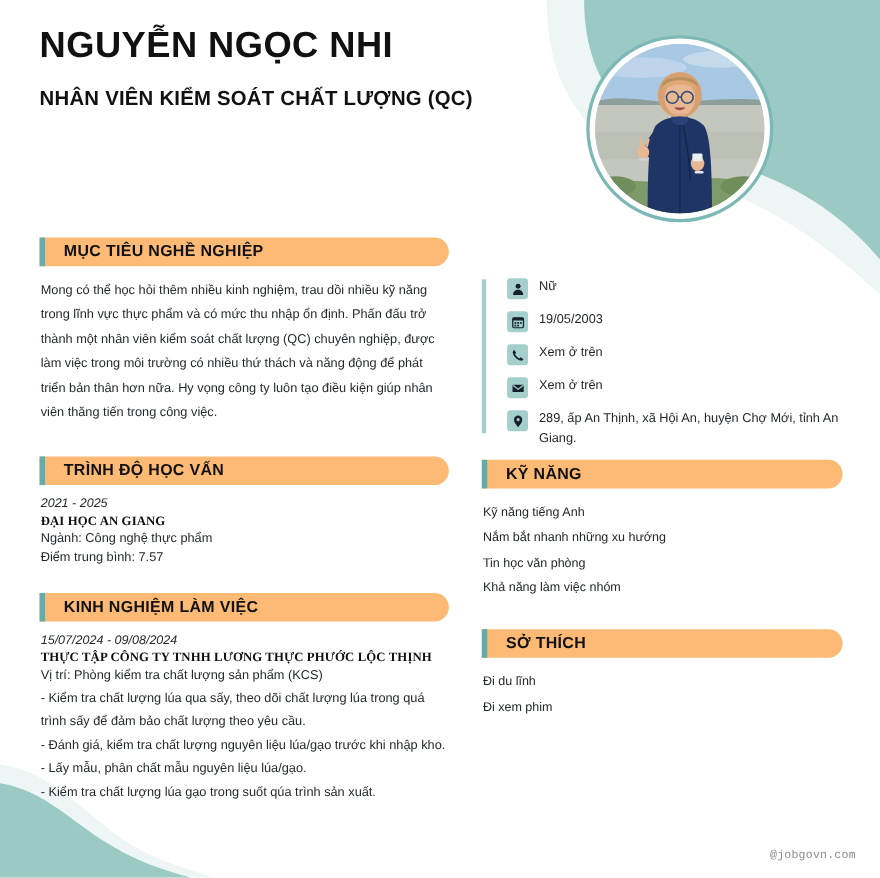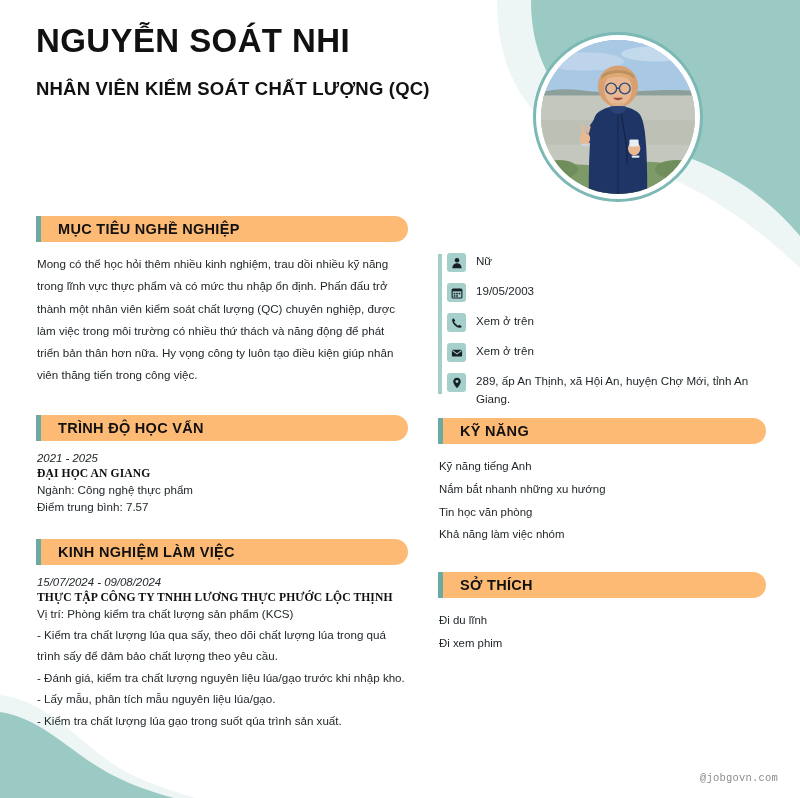--- a/index.html
+++ b/index.html
@@ -79,21 +79,21 @@
     letter-spacing: 0.1px;
     font-family: Liberation Serif, serif;
   }
   .sub-line { font-size: 11.6px; margin: 0 0 4px 0; color: #22282b; }
   .bullet-line { font-size: 11.6px; line-height: 1.86; margin: 0; color: #22282b; }
   .simple-line { font-size: 11.4px; line-height: 2.0; margin: 0; color: #22282b; }
 
   
   .contact {
     position: absolute; left: 438px; top: 252px; width: 330px;
-    padding-left: 9px;
+    padding-left: 23px;
   }
   .contact::before {
     content: ""; position: absolute; left: 0; top: 2px;
     width: 4px; height: 140px; background: #a5cfcb;
   }
   .contact-row {
     display: flex; align-items: flex-start; margin-bottom: 10px;
   }
   .ico {
     flex: 0 0 auto; width: 19px; height: 19px; border-radius: 3px;
@@ -118,21 +118,21 @@
   <path d="M497,0 C497,92 545,140 620,160 C700,182 760,230 800,268 L800,0 Z" fill="#eef6f5"></path>
 
   <path d="M531,0 C531,86 583,128 652,146 C726,165 770,200 800,236 L800,0 Z" fill="#9bcac5"></path>
 
   <path d="M0,695 C44,700 72,735 110,762 C140,782 170,790 196,798 L0,798 Z" fill="#eef6f5"></path>
 
   <path d="M0,712 C40,718 66,748 100,768 C126,784 152,792 174,798 L0,798 Z" fill="#9bcac5"></path>
 </svg>
 
 <div class="header">
-  <h1 class="full-name">NGUYỄN SOÁT NHI</h1>
+  <h1 class="full-name">NGUYỄN NGỌC NHI</h1>
   <h2 class="job-title">NHÂN VIÊN KIỂM SOÁT CHẤT LƯỢNG (QC)</h2>
 </div>
 
 <div class="photo-wrap">
   <div class="photo">
     <svg viewBox="0 0 100 100" preserveAspectRatio="xMidYMid slice" aria-hidden="true">
 
       <rect x="0" y="0" width="100" height="34" fill="#a9c8e4"></rect>
       <ellipse cx="28" cy="14" rx="26" ry="6" fill="#c4d8ec" opacity="0.75"></ellipse>
       <ellipse cx="74" cy="9" rx="22" ry="5" fill="#cfe0f0" opacity="0.7"></ellipse>
@@ -207,21 +207,21 @@
   <section class="sec" style="margin-top:26px;">
     <div class="sec-bar">
       <span class="sec-title">KINH NGHIỆM LÀM VIỆC</span>
     </div>
     <div class="sec-body">
       <p class="date-line">15/07/2024 - 09/08/2024</p>
       <p class="org-line">THỰC TẬP CÔNG TY TNHH LƯƠNG THỰC PHƯỚC LỘC THỊNH</p>
       <p class="sub-line">Vị trí: Phòng kiểm tra chất lượng sản phẩm (KCS)</p>
       <p class="bullet-line">- Kiểm tra chất lượng lúa qua sấy, theo dõi chất lượng lúa trong quá trình sấy để đảm bảo chất lượng theo yêu cầu.</p>
       <p class="bullet-line">- Đánh giá, kiểm tra chất lượng nguyên liệu lúa/gạo trước khi nhập kho.</p>
-      <p class="bullet-line">- Lấy mẫu, phân tích mẫu nguyên liệu lúa/gạo.</p>
+      <p class="bullet-line">- Lấy mẫu, phân chất mẫu nguyên liệu lúa/gạo.</p>
       <p class="bullet-line">- Kiểm tra chất lượng lúa gạo trong suốt qúa trình sản xuất.</p>
     </div>
   </section>
 </div>
 
 <div class="contact">
   <div class="contact-row">
     <span class="ico">
       <svg viewBox="0 0 16 16" aria-hidden="true">
           <circle cx="8" cy="4.4" r="3"></circle>

